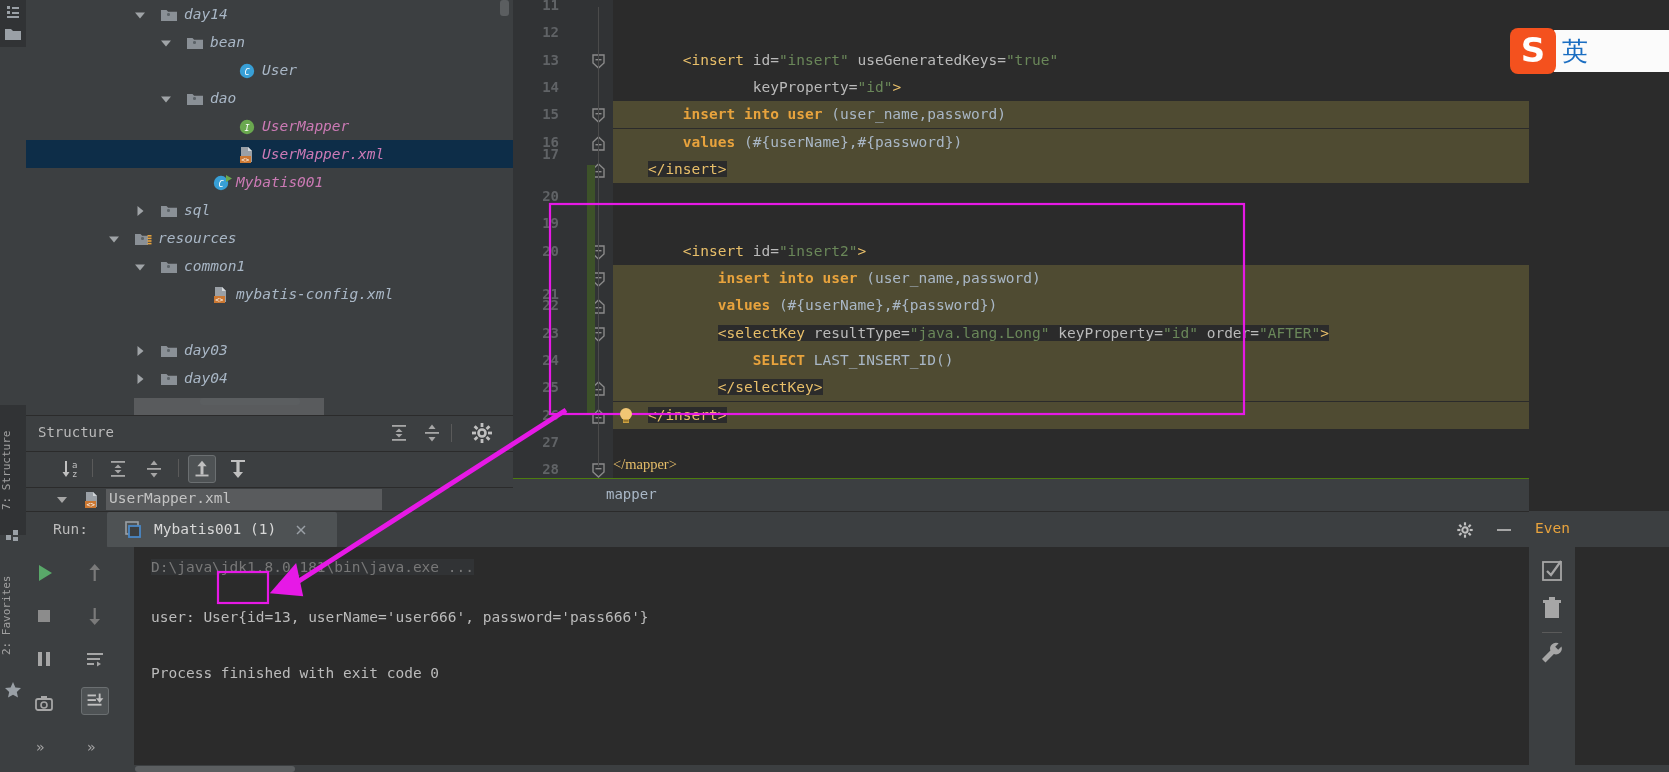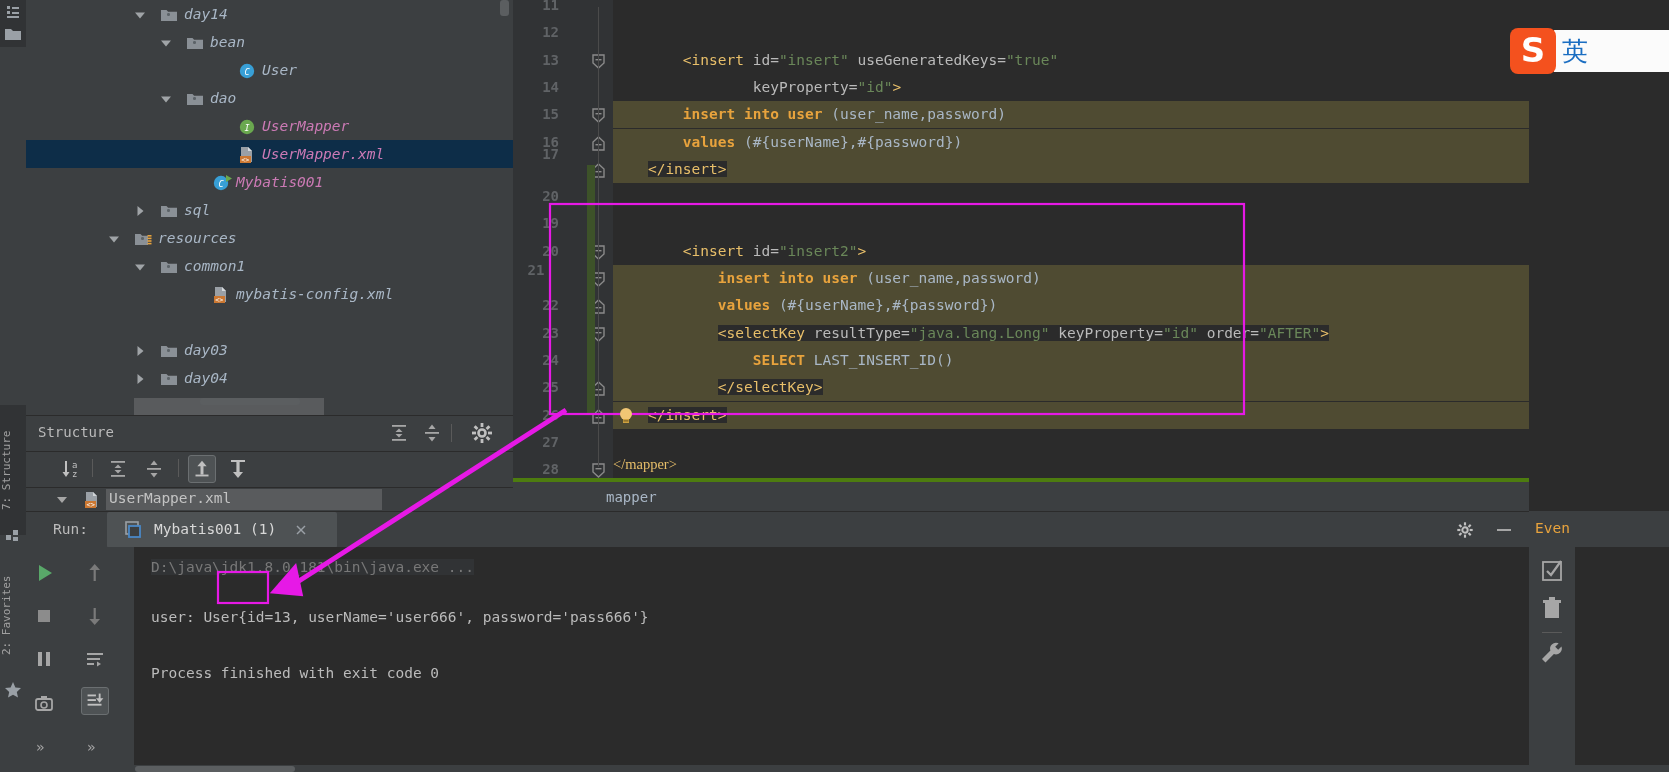--- a/index.html
+++ b/index.html
@@ -59,21 +59,21 @@
   .hl-band{position:absolute;background:#4f4b32;}
   .tag{color:#e8bf6a;}
   .attr{color:#bababa;}
   .str{color:#6a8759;}
   .sqlkw{color:#e8a33d;font-weight:bold;}
   .plain{color:#a9b7c6;}
   .sqlplain{color:#a9b7c6;}
   .codebg{background:#2b2b2b;margin-top:16px;}
   .fold{position:absolute;width:13px;height:13px;}
   #ed-breadcrumb{position:absolute;left:513px;top:478px;width:1156px;height:33px;background:#3c3f41;
-     border-top:4px solid #4d7c0f;}
+     border-top:1px solid #4d7c0f;}
   #bc-text{position:absolute;left:93px;top:7px;font-size:14px;color:#a9b7c6;
      font-family:"DejaVu Sans Mono","Liberation Mono",monospace;}
 
   
   #run-panel{left:26px;top:511px;width:1503px;height:261px;background:#3c3f41;}
   #run-header{position:absolute;left:0;top:0;width:1503px;height:36px;background:#3c3f41;
      border-top:1px solid #2b2b2b;}
   #run-label{position:absolute;left:27px;top:9px;font-size:14.5px;color:#bbbbbb;
      font-family:"DejaVu Sans Mono","Liberation Mono",monospace;}
   #run-tab{position:absolute;left:81px;top:0px;height:36px;background:#4e5254;border-radius:2px;padding:0 10px;}
@@ -445,21 +445,21 @@
           <path d="M1 14h11V6L6.5 1 1 6z" fill="none" stroke="#8a8a8a" stroke-width="1.4"></path>
           <rect x="3.5" y="8" width="6" height="1.4" fill="#8a8a8a"></rect>
         </svg></span>
       <div class="lineno" style="top: 183.1px;">20</div>
       <div class="lineno" style="top: 210.4px;">19</div>
       <div class="lineno" style="top: 237.7px;">20</div>
       <span class="fold" style="left: 79px; top: 244.7px;"><svg width="13" height="15" viewBox="0 0 13 15">
           <path d="M1 1h11v8l-5.5 5L1 9z" fill="none" stroke="#8a8a8a" stroke-width="1.4"></path>
           <rect x="3.5" y="5" width="6" height="1.4" fill="#8a8a8a"></rect>
         </svg></span>
-      <div class="lineno" style="top: 257px; text-align: center;">21</div>
+      <div class="lineno" style="top: 281px;">21</div>
       <span class="fold" style="left: 79px; top: 272px;"><svg width="13" height="15" viewBox="0 0 13 15">
           <path d="M1 1h11v8l-5.5 5L1 9z" fill="none" stroke="#8a8a8a" stroke-width="1.4"></path>
           <rect x="3.5" y="5" width="6" height="1.4" fill="#8a8a8a"></rect>
         </svg></span>
       <div class="lineno" style="top: 292.3px;">22</div>
       <span class="fold" style="left: 79px; top: 299.3px;"><svg width="13" height="15" viewBox="0 0 13 15">
           <path d="M1 14h11V6L6.5 1 1 6z" fill="none" stroke="#8a8a8a" stroke-width="1.4"></path>
           <rect x="3.5" y="8" width="6" height="1.4" fill="#8a8a8a"></rect>
         </svg></span>
       <div class="lineno" style="top: 319.6px;">23</div>

